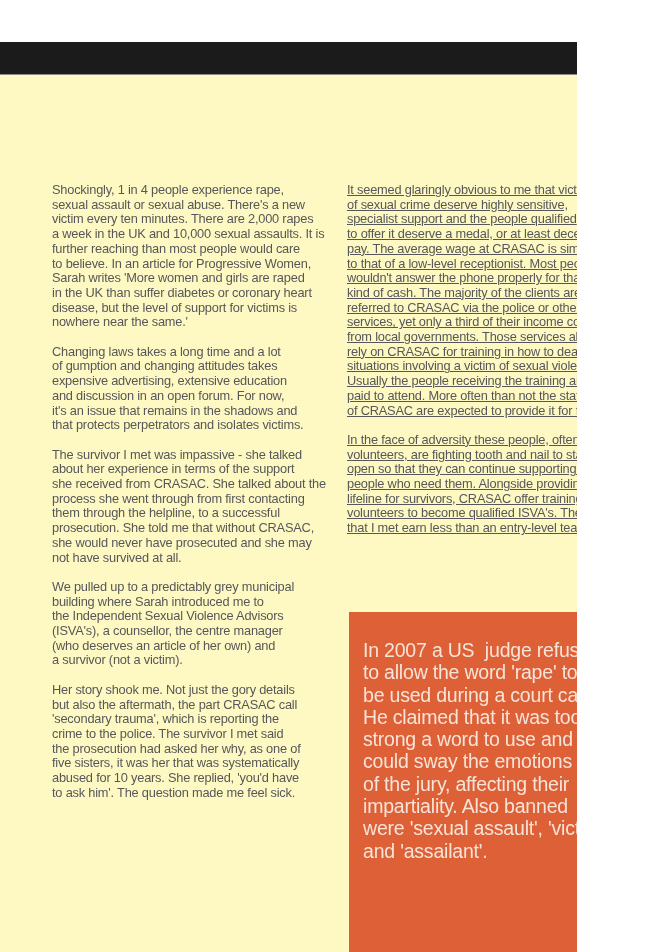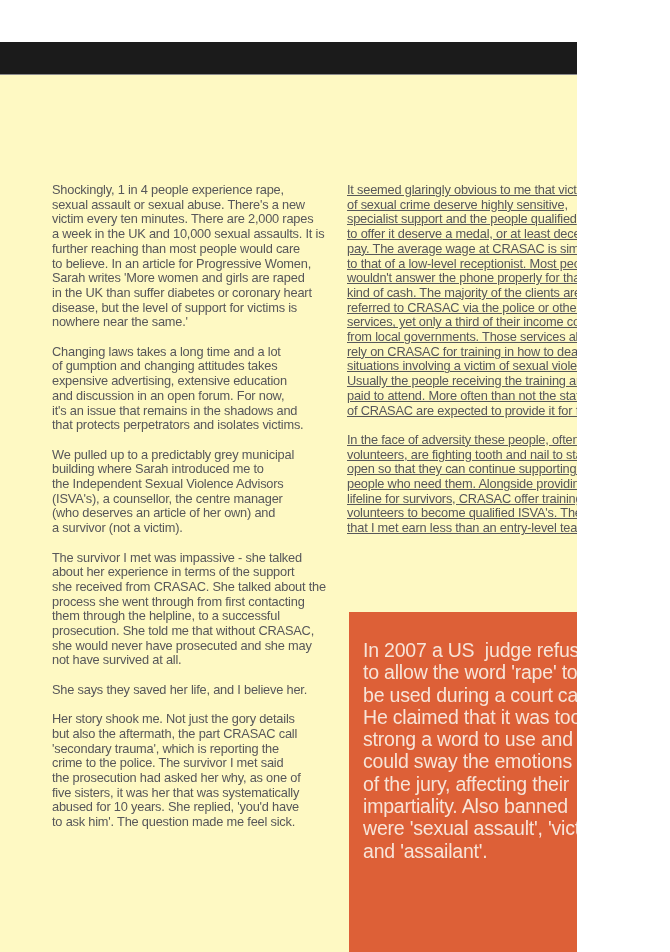--- a/index.html
+++ b/index.html
@@ -91,35 +91,34 @@
 Sarah writes 'More women and girls are raped
 in the UK than suffer diabetes or coronary heart
 disease, but the level of support for victims is
 nowhere near the same.'</p>
     <p>Changing laws takes a long time and a lot
 of gumption and changing attitudes takes
 expensive advertising, extensive education
 and discussion in an open forum. For now,
 it's an issue that remains in the shadows and
 that protects perpetrators and isolates victims.</p>
-    <p>We pulled up to a predictably grey municipal
-building where Sarah introduced me to
-the Independent Sexual Violence Advisors
-(ISVA's), a counsellor, the centre manager
-(who deserves an article of her own) and
-a survivor (not a victim).</p>
     <p>The survivor I met was impassive - she talked
 about her experience in terms of the support
 she received from CRASAC. She talked about the
 process she went through from first contacting
 them through the helpline, to a successful
 prosecution. She told me that without CRASAC,
 she would never have prosecuted and she may
 not have survived at all.</p>
-    <p>She says they saved her life, and I believe her.</p>
+    <p>We pulled up to a predictably grey municipal
+building where Sarah introduced me to
+the Independent Sexual Violence Advisors
+(ISVA's), a counsellor, the centre manager
+(who deserves an article of her own) and
+a survivor (not a victim).</p>
     <p>Her story shook me. Not just the gory details
 but also the aftermath, the part CRASAC call
 'secondary trauma', which is reporting the
 crime to the police. The survivor I met said
 the prosecution had asked her why, as one of
 five sisters, it was her that was systematically
 abused for 10 years. She replied, 'you'd have
 to ask him'. The question made me feel sick.</p>
   </div>
 

